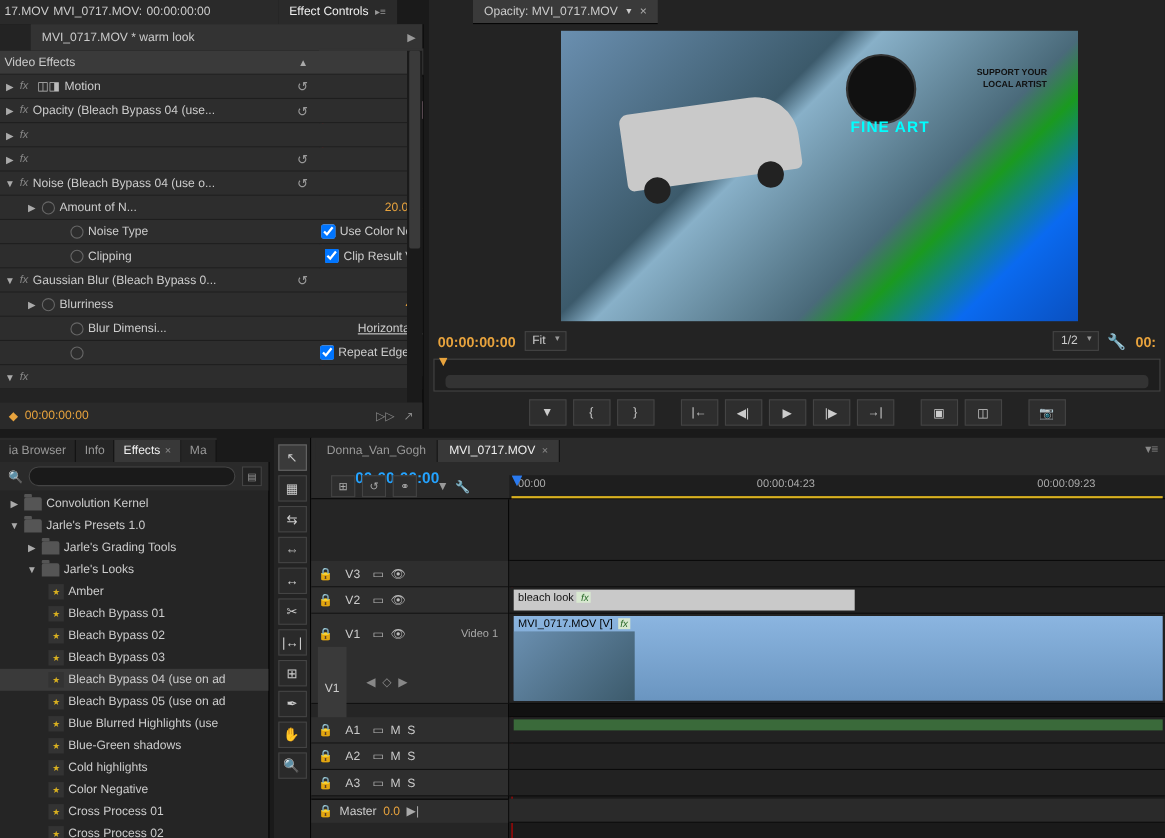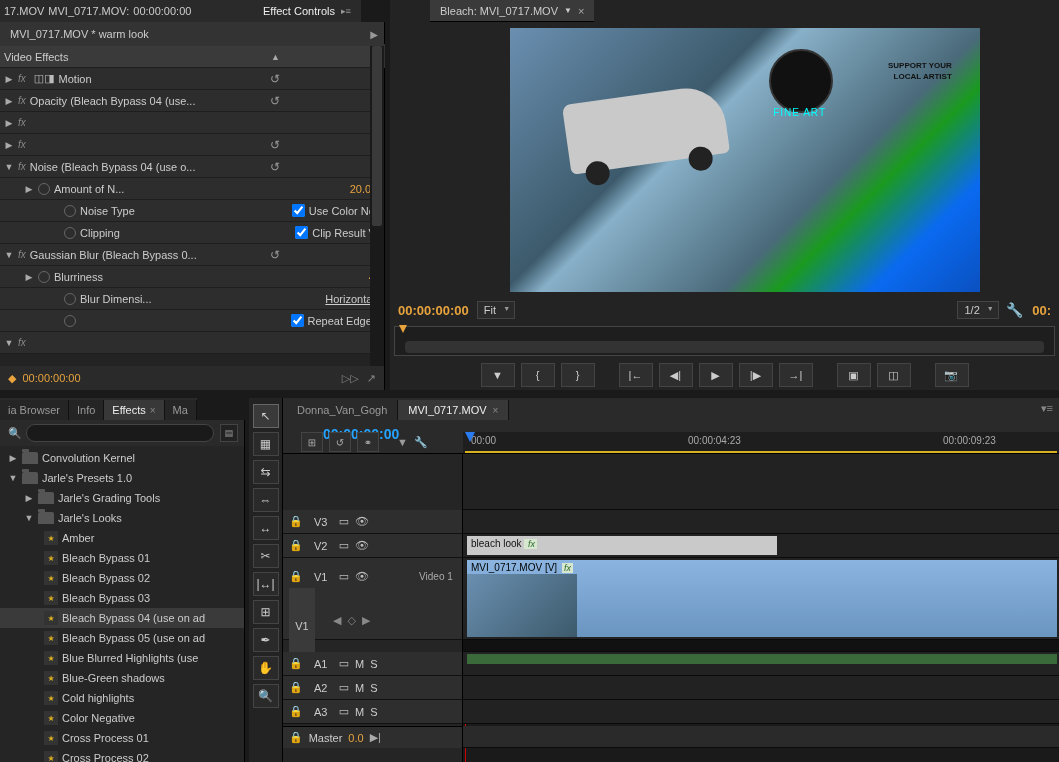--- a/index.html
+++ b/index.html
@@ -4,21 +4,21 @@
 <style>
 * { margin: 0; padding: 0; box-sizing: border-box; font-family: "Segoe UI", Tahoma, sans-serif; }
 body { background: #1a1a1a; color: #ccc; font-size: 11px; width: 1059px; height: 762px; overflow: hidden; position: relative; }
 
 
 .clip-tabs { position: absolute; left: 0; top: 0; width: 253px; height: 22px; background: #2a2a2a; display: flex; align-items: center; padding: 4px 4px; gap: 4px; overflow: hidden; white-space: nowrap; }
 
 
 .effect-controls-tab { position: absolute; left: 253px; top: 0; height: 22px; background: #2a2a2a; padding: 0 10px; display: flex; align-items: center; color: #eee; }
 .effect-panel { position: absolute; left: 0; top: 22px; width: 385px; height: 368px; background: #232323; border-right: 1px solid #000; }
-.ep-header { background: #333; height: 24px; display: flex; align-items: center; padding: 0 10px; position: relative; }
+.ep-header { background: #333; height: 24px; display: flex; align-items: center; padding: 0 10px; position: relative; margin-left: 28px; }
 .ep-header-play { position: absolute; right: 6px; top: 50%; transform: translateY(-50%); color: #999; font-size: 10px; }
 .ep-tc-col { position: absolute; left: 290px; top: 0; width: 95px; height: 24px; background: #333; display: flex; align-items: center; padding-left: 6px; font-size: 10px; }
 .ep-tc-col.tc1 { top: 22px; }
 .ep-body { position: relative; height: 320px; overflow: hidden; }
 .ep-row { height: 22px; display: flex; align-items: center; padding-left: 4px; background: #2d2d2d; border-bottom: 1px solid #1e1e1e; position: relative; }
 .ep-row.cat { background: #3a3a3a; }
 .ep-row .twirl { width: 10px; text-align: center; color: #aaa; font-size: 9px; }
 .ep-row .fx { font-style: italic; color: #888; margin: 0 4px; font-size: 10px; }
 .ep-row .nm { flex: 1; white-space: nowrap; overflow: hidden; text-overflow: ellipsis; }
 .ep-row .reset { position: absolute; right: 104px; color: #999; font-size: 12px; }
@@ -38,21 +38,21 @@
 
 
 .program { position: absolute; left: 390px; top: 0; right: 0; height: 390px; background: #232323; }
 .program-tab { position: absolute; left: 40px; top: 0; height: 22px; background: #3a3a3a; padding: 0 10px; display: flex; align-items: center; gap:6px; border-bottom: 1px solid #000; }
 .program-tab .close { color: #aaa; font-size: 11px; }
 .program-canvas { position: absolute; left: 120px; top: 28px; width: 470px; height: 264px; background: linear-gradient(135deg, #6a8fb0 0%, #3c5a6b 35%, #88b0c8 40%, #4a6a7a 65%, #1a9a20 72%, #0a6af0 85%, #0a50c0 100%); overflow:hidden; }
 .program-canvas::before { content:""; position:absolute; left:55%; top:8%; width:60px; height:60px; background:#111; border-radius:50%; border:2px solid #333; }
 .program-canvas .signs { position:absolute; right:6%; top:12%; width:70px; font-size:8px; line-height:11px; color:#111; font-weight:bold; text-align:right; }
 .program-canvas .truck { position:absolute; left:12%; top:25%; width:160px; height:70px; background:#c9c9c9; border-radius:8px 40px 6px 6px; transform: rotate(-8deg); }
 .program-canvas .truck::after{ content:""; position:absolute; bottom:-14px; left:14px; width:24px; height:24px; background:#222; border-radius:50%; box-shadow: 104px 0 #222; }
-.program-canvas .fineart { position:absolute; left:56%; top:30%; color:#0ff; font-size:10px; font-weight:normal; letter-spacing:1px; }
+.program-canvas .fineart { position:absolute; left:56%; top:30%; color:#0ff; font-size:14px; font-weight:bold; letter-spacing:1px; }
 .program-controls { position:absolute; left:0; right:0; top: 298px; height: 24px; display:flex; align-items:center; padding: 0 8px; gap: 8px; }
 .program-controls .tc { color:#e8a33d; font-weight:bold; font-size:13px; }
 .program-controls .fit { background:#2a2a2a; border:1px solid #444; padding:2px 18px 2px 6px; position:relative; }
 .program-controls .fit::after { content:"▼"; position:absolute; right:4px; top:3px; font-size:7px; color:#999; }
 .program-controls .spacer { flex:1; }
 .program-controls .half { background:#2a2a2a; border:1px solid #444; padding:2px 18px 2px 6px; position:relative; }
 .program-controls .half::after { content:"▼"; position:absolute; right:4px; top:3px; font-size:7px; color:#999; }
 .program-controls .wrench { color:#999; font-size:14px; }
 .program-ruler { position:absolute; left:4px; right:4px; top: 326px; height: 30px; background:#1e1e1e; border:1px solid #444; }
 .program-ruler .playhead { position:absolute; left:4px; top:-2px; width:8px; height:8px; background:#e8a33d; clip-path: polygon(0 0,100% 0,50% 100%); }
@@ -238,21 +238,21 @@
     <span class="tc">00:00:00:00</span>
     <div class="ricons">
       <span>▷▷</span>
       <span>↗</span>
     </div>
   </div>
 </div>
 
 <div class="program">
   <div class="program-tab">
-    <span>Bleach: MVI_0717.MOV</span>
+    <span>Opacity: MVI_0717.MOV</span>
     <span style="font-size:8px;">▼</span>
     <span class="close">×</span>
   </div>
   <div class="program-canvas">
     <div class="truck"></div>
     <div class="fineart">FINE ART</div>
     <div class="signs">SUPPORT YOUR LOCAL ARTIST</div>
   </div>
   <div class="program-controls">
     <span class="tc">00:00:00:00</span>

